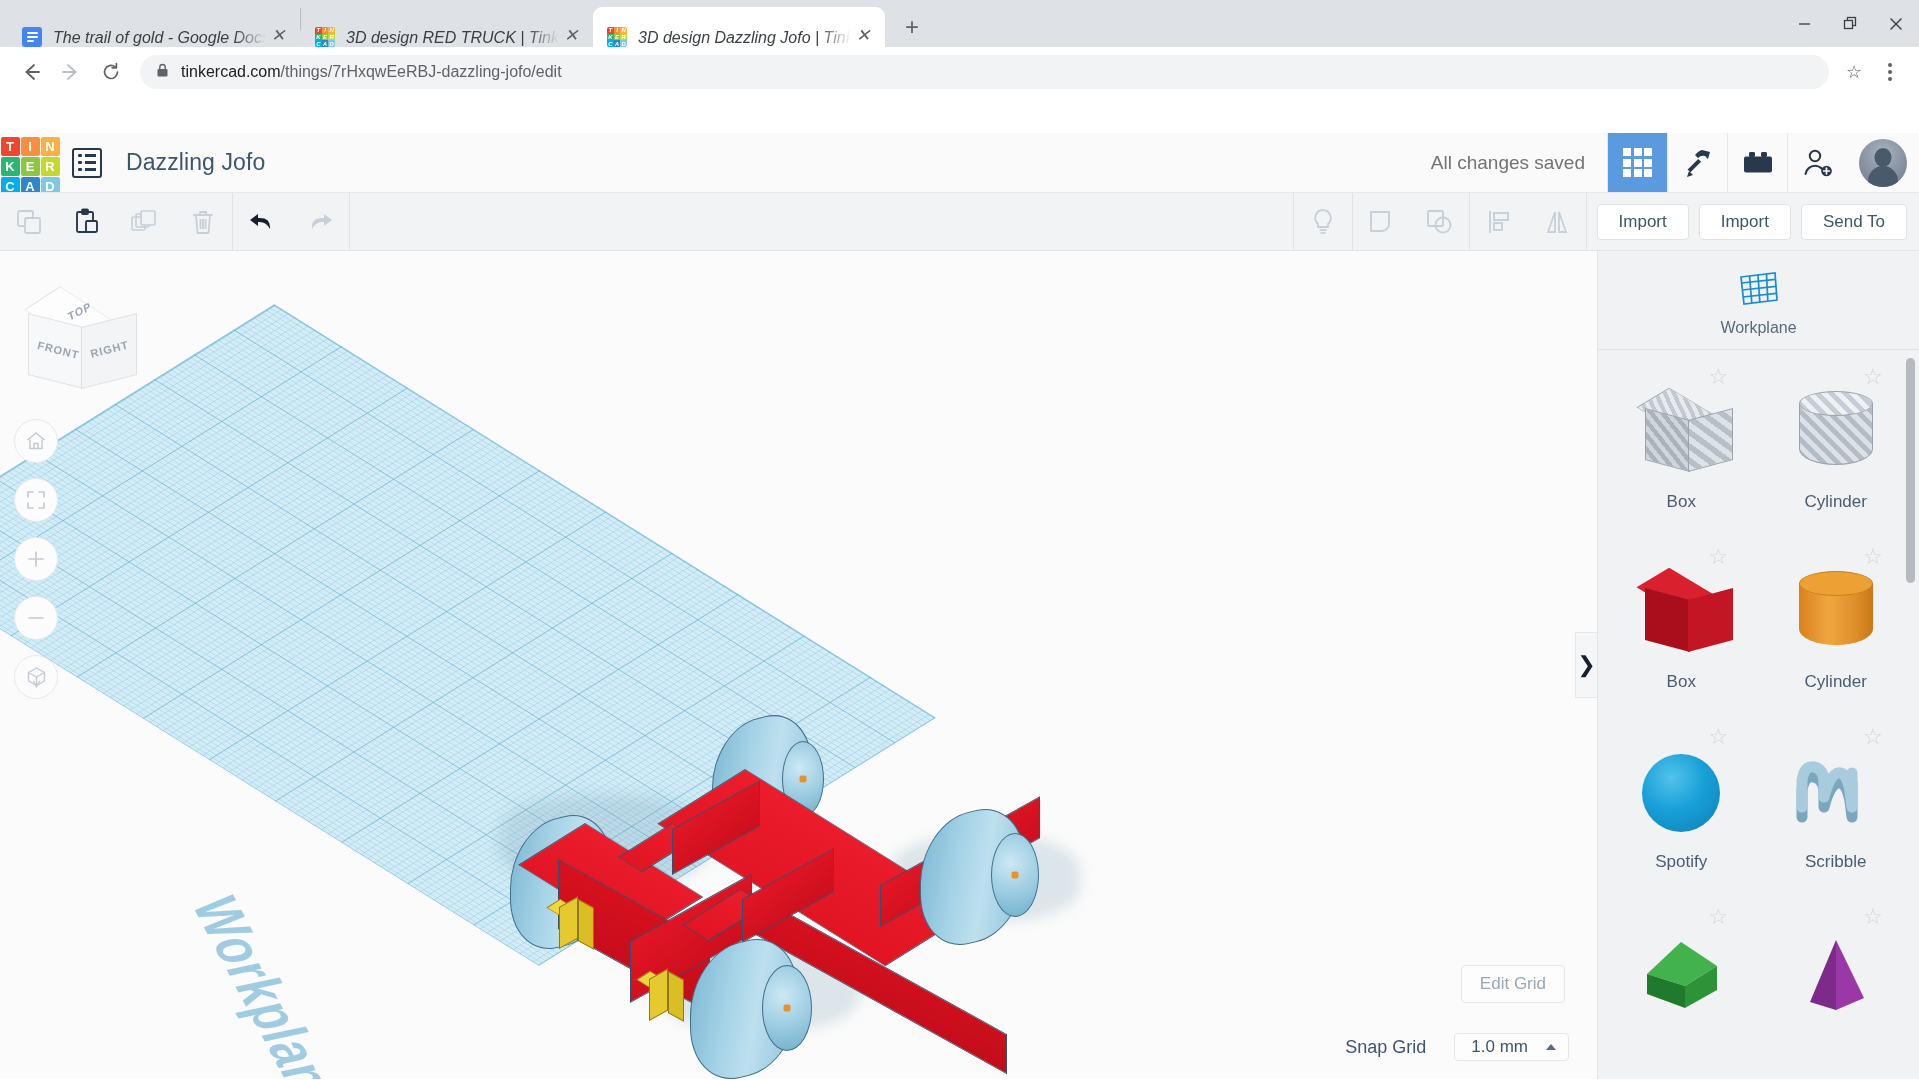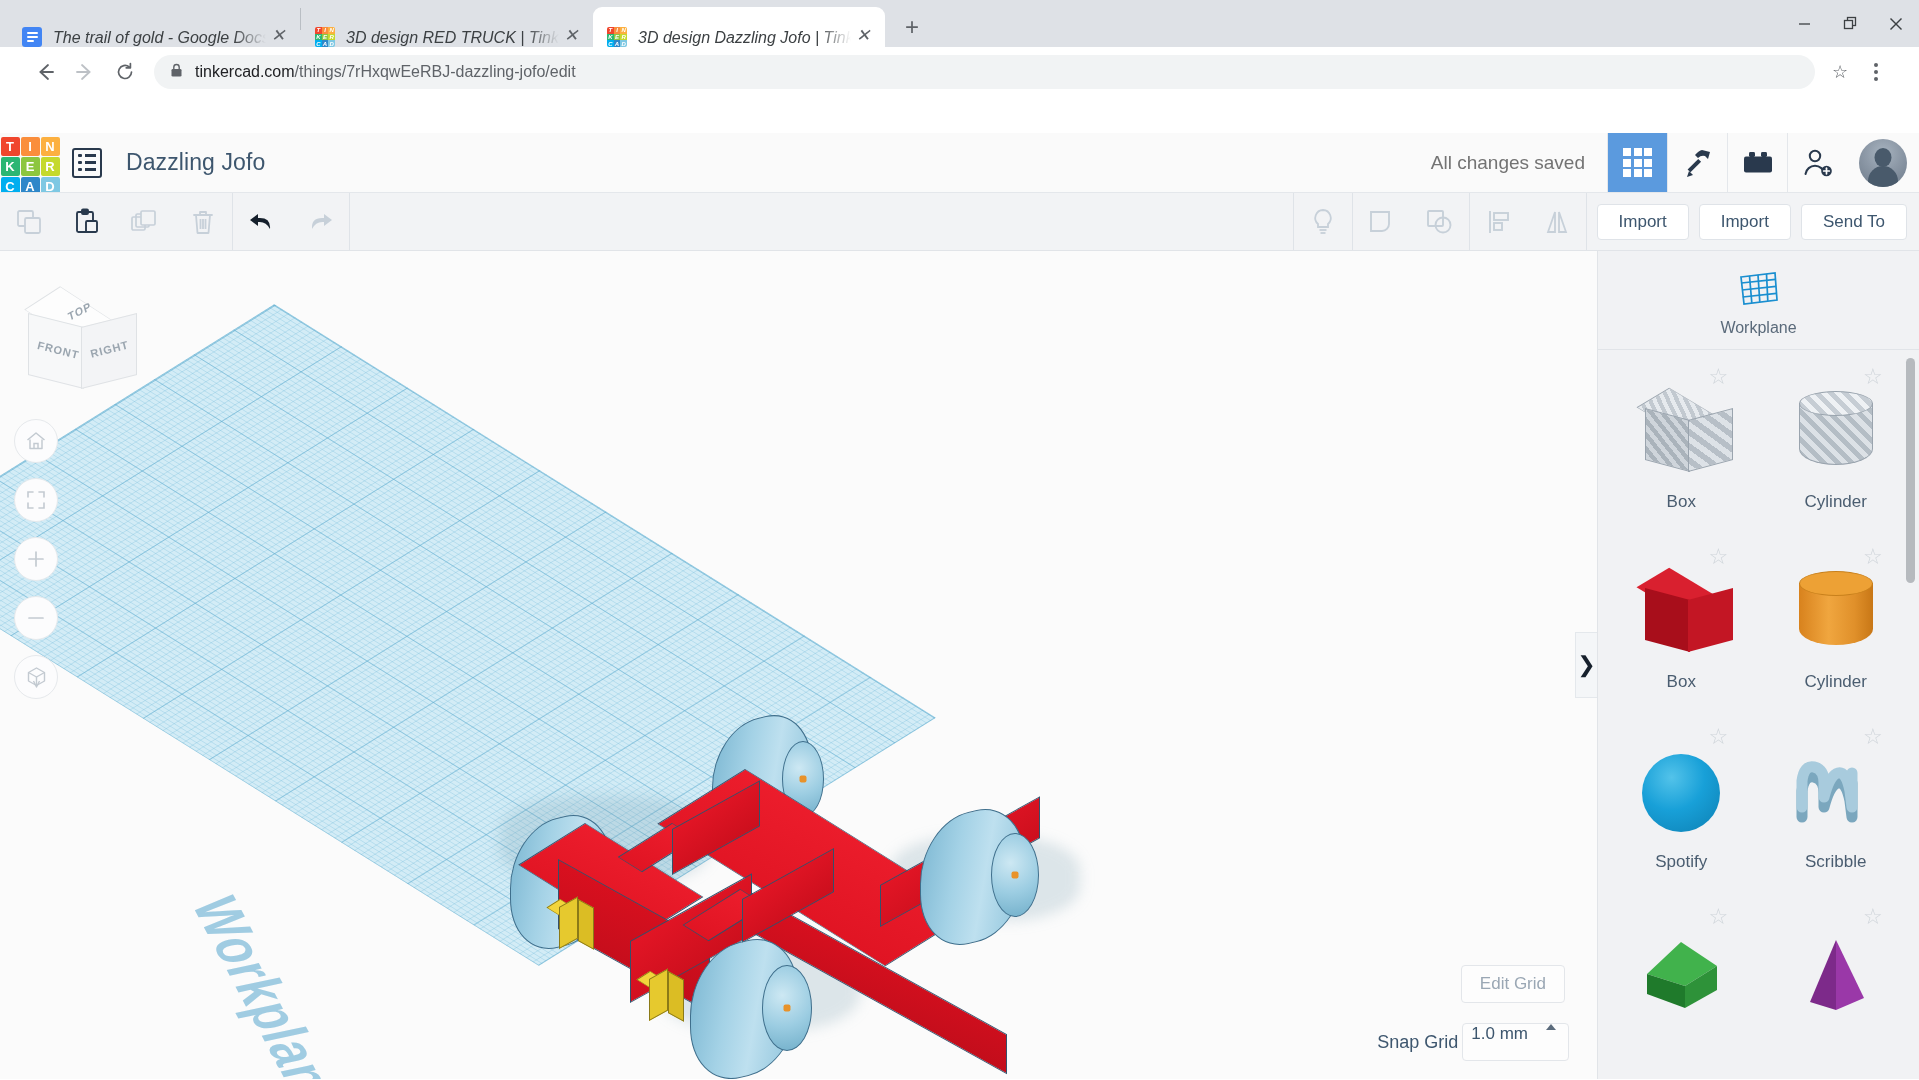--- a/index.html
+++ b/index.html
@@ -71,21 +71,21 @@
   .fav-tink {
     display: grid; grid-template-columns: repeat(3, 1fr); grid-template-rows: repeat(3, 1fr);
     border-radius: 2px; overflow: hidden; font-size: 6px; line-height: 1;
     font-weight: 700; color: #fff; font-family: "Liberation Sans", sans-serif;
   }
   .fav-tink span { display: flex; align-items: center; justify-content: center; }
 
   
   .omnibar {
     height: 50px; background: #fff; display: flex; align-items: center;
-    padding: 0 26px; gap: 2px;
+    padding: 0 12px; gap: 2px;
   }
   .navbtn {
     width: 38px; height: 38px; border-radius: 50%;
     display: flex; align-items: center; justify-content: center;
     color: #5f6368; font-size: 20px;
   }
   .navbtn.disabled { color: #bdc1c6; }
   .urlbar {
     flex: 1 1 auto; height: 34px; background: #f1f3f4; border-radius: 17px;
     display: flex; align-items: center; padding: 0 12px 0 16px;
@@ -289,27 +289,27 @@
   .y-side { background: #dbbd24; }
   .y-face { background: #e6c92e; }
 
   
   .editgrid {
     position: absolute; right: 32px; bottom: 76px; height: 38px; padding: 0 18px;
     border: 1px solid #e3e6ea; border-radius: 4px; background: #fdfdfd;
     color: #9aa7b4; font-size: 17px; display: flex; align-items: center;
   }
   .snaprow {
-    position: absolute; right: 28px; bottom: 18px; display: flex; align-items: center; gap: 4px;
+    position: absolute; right: 28px; bottom: 18px; display: flex; align-items: center; gap: 28px;
   }
   .snaplabel { font-size: 18px; color: #3d566e; }
   .snapselect {
-    height: 38px; padding: 0 12px 0 8px; border: 1px solid #e3e6ea; border-radius: 4px;
+    height: 28px; padding: 0 12px 0 16px; border: 1px solid #e3e6ea; border-radius: 4px;
     background: #fdfdfd; color: #3d566e; font-size: 17px;
-    display: flex; align-items: flex-start; gap: 18px;
+    display: flex; align-items: center; gap: 18px;
   }
   .caret-up { width: 0; height: 0; border-left: 5px solid transparent; border-right: 5px solid transparent; border-bottom: 6px solid #5b6b7c; }
 
   
   .collapse {
     position: absolute; right: 0; top: 50%; transform: translateY(-50%);
     width: 22px; height: 66px; background: #f4f6f8; border: 1px solid #e4e8ec;
     border-right: none; display: flex; align-items: center; justify-content: center;
     font-size: 22px; color: #16202c; z-index: 5;
   }

